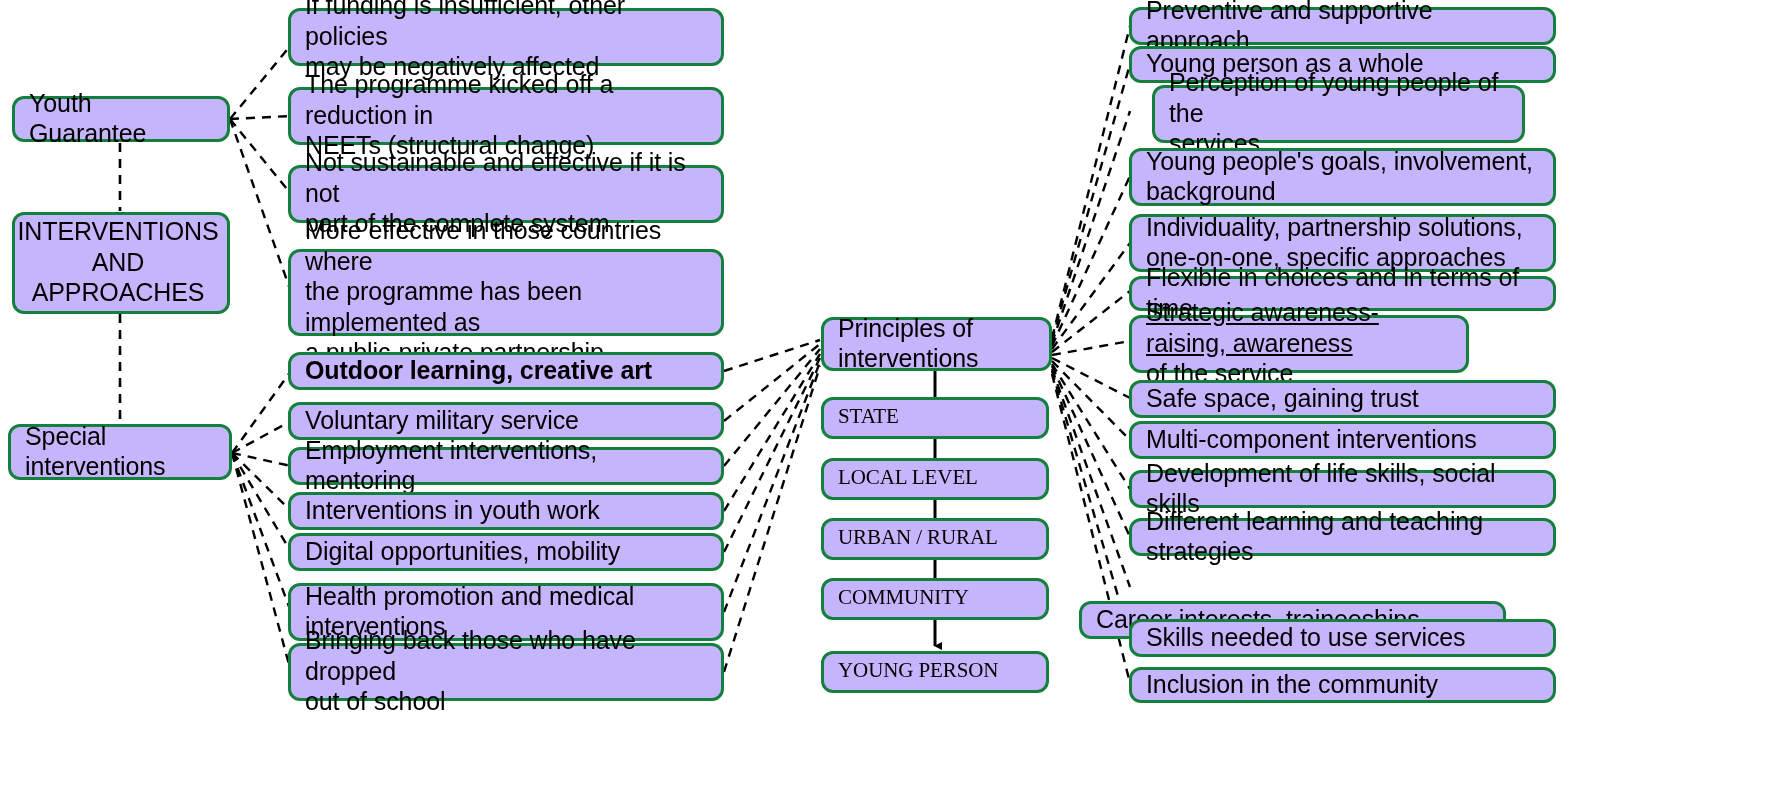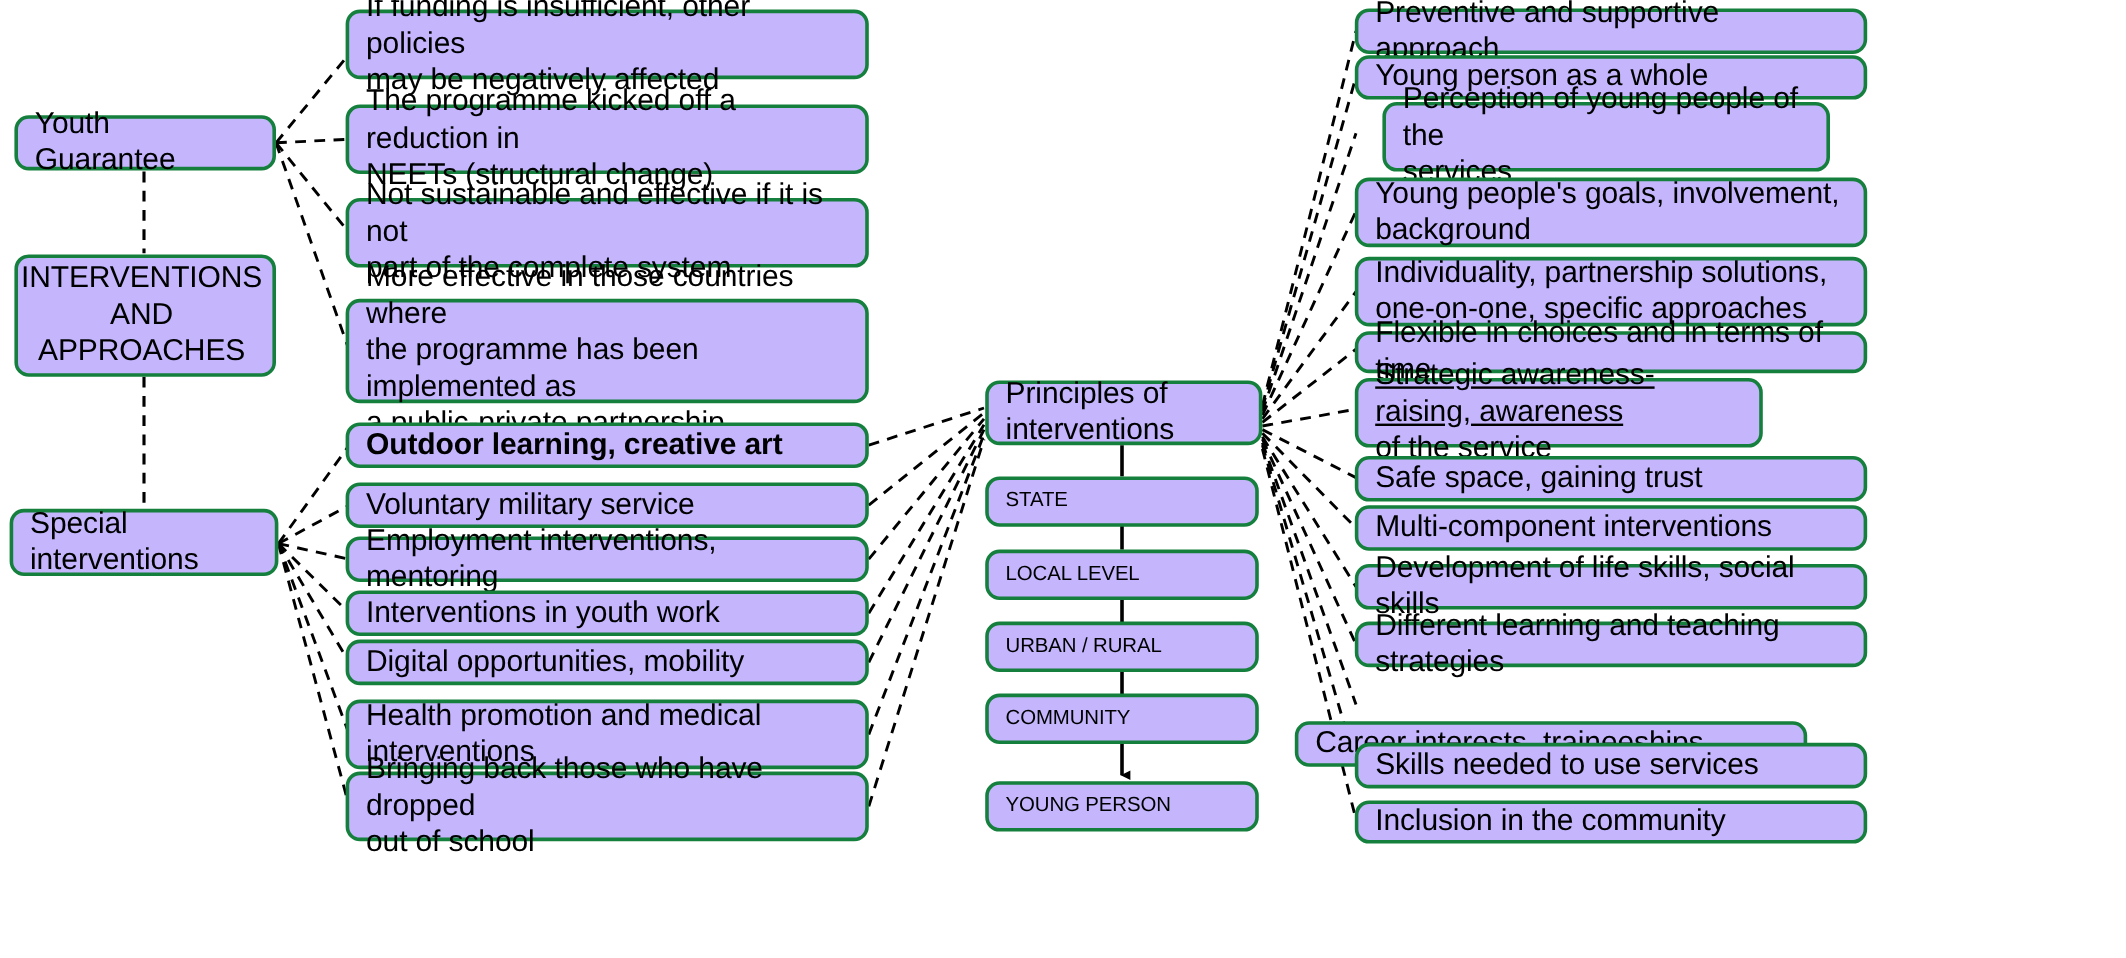--- a/index.html
+++ b/index.html
@@ -32,21 +32,21 @@
     background: #c4b5fd;
     display: flex;
     align-items: center;
     padding: 2px 20px 4px 14px;
     line-height: 1.22;
     font-size: 25px;
     letter-spacing: -0.1px;
     white-space: pre-line;
     z-index: 2;
   }
-  .node.caps { font-size: 17px; }
+  .node.caps { font-size: 21px; font-family: Liberation Serif, serif; }
 </style>
 </head>
 <body>
 
 <div id="canvas">
 
   <svg id="edges" viewBox="0 0 1772 798">
     <defs>
       <marker id="arrowDown" markerWidth="10" markerHeight="10" refX="5" refY="8" orient="auto" markerUnits="userSpaceOnUse">
         <path d="M1,1 L5,9 L9,1 Z" fill="#000"></path>

